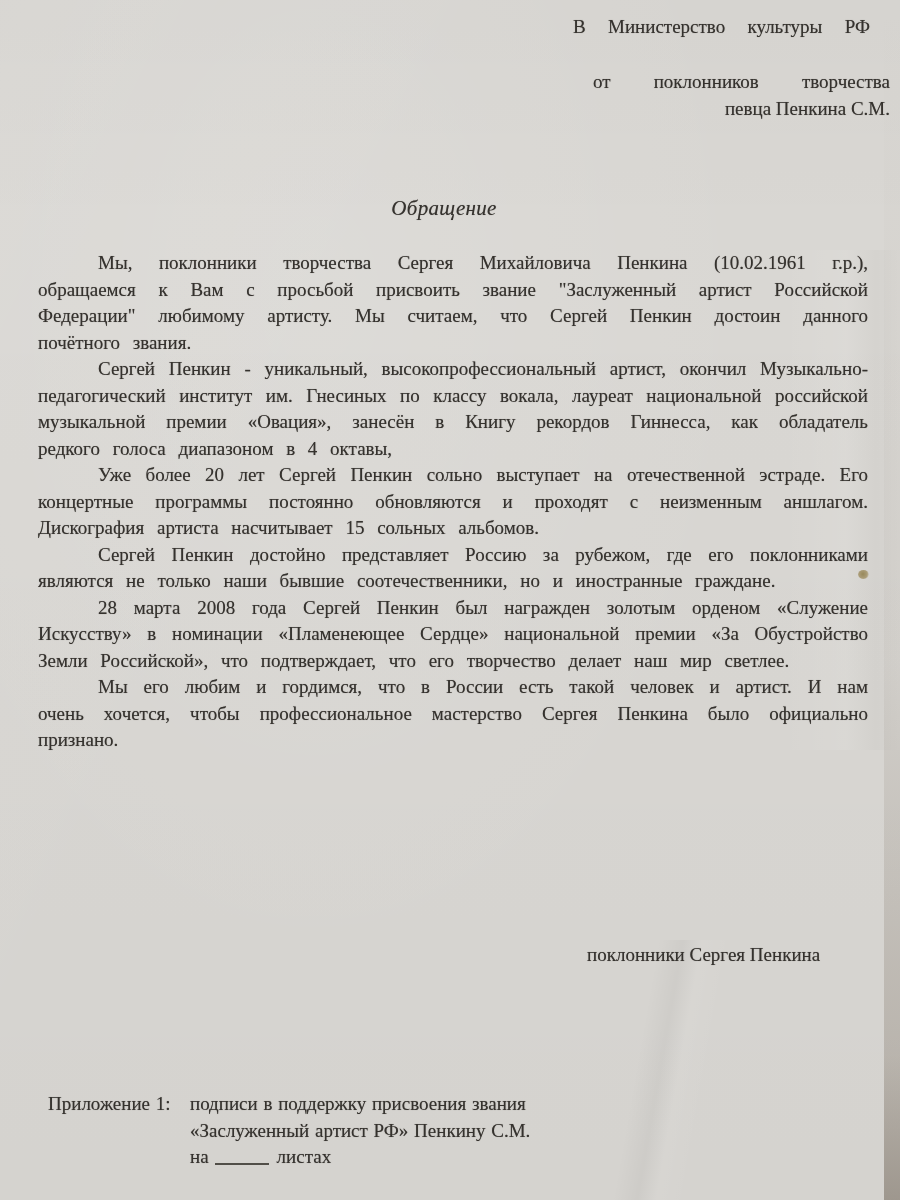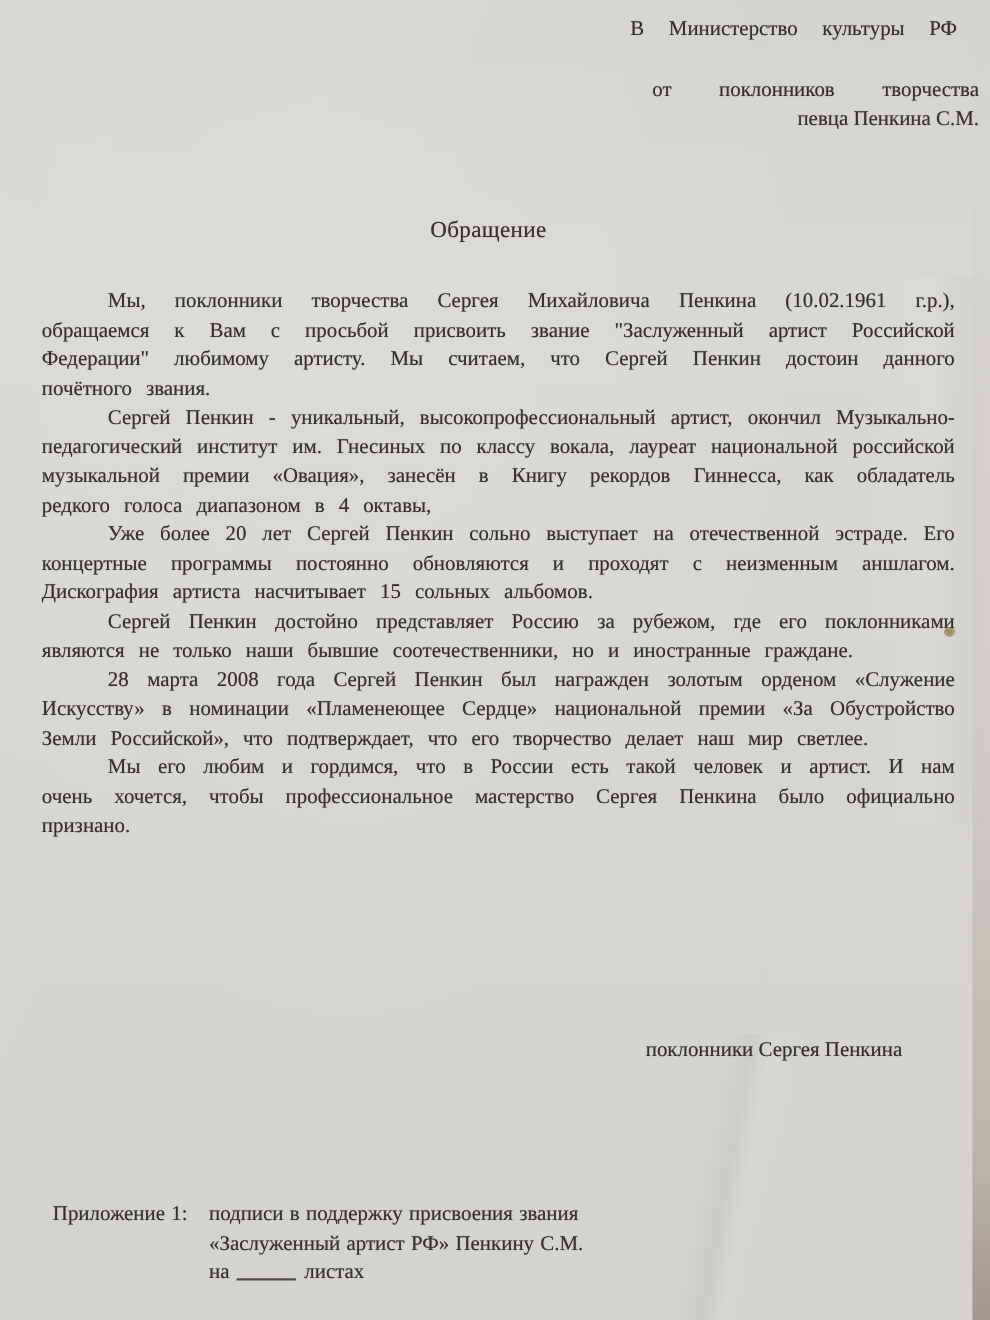--- a/index.html
+++ b/index.html
@@ -53,28 +53,27 @@
     text-align:justify;text-align-last:justify;
   }
   .sender{
     position:absolute;top:68px;left:573px;width:297px;line-height:27px;margin-left:20px;
   }
   .sender-line1{text-align:justify;text-align-last:justify;word-spacing:6px;}
   .sender-line2{text-align:right;}
   .letter-title{
     position:absolute;top:194px;left:38px;width:812px;
     margin:0;text-align:center;
-    font-size:21px;font-weight:400;line-height:28px;letter-spacing:0.3px;
+    font-size:21px;font-weight:400;line-height:28px;letter-spacing:0.3px;font-style:italic;
   }
   .letter-body{
     position:absolute;top:250px;left:38px;width:830px;
     line-height:26.5px;
     text-align:justify;
     word-spacing:8px;
-    margin-top:11px;
   }
   .letter-body p{margin:0;text-indent:60px;}
   .closing{
     position:absolute;top:941px;left:587px;width:300px;line-height:27px;text-align:left;
   }
   .attachment{
     position:absolute;top:1091px;left:48px;width:560px;
     display:flex;align-items:flex-start;line-height:26.5px;word-spacing:1px;
   }
   .attachment-label{flex:0 0 142px;}

